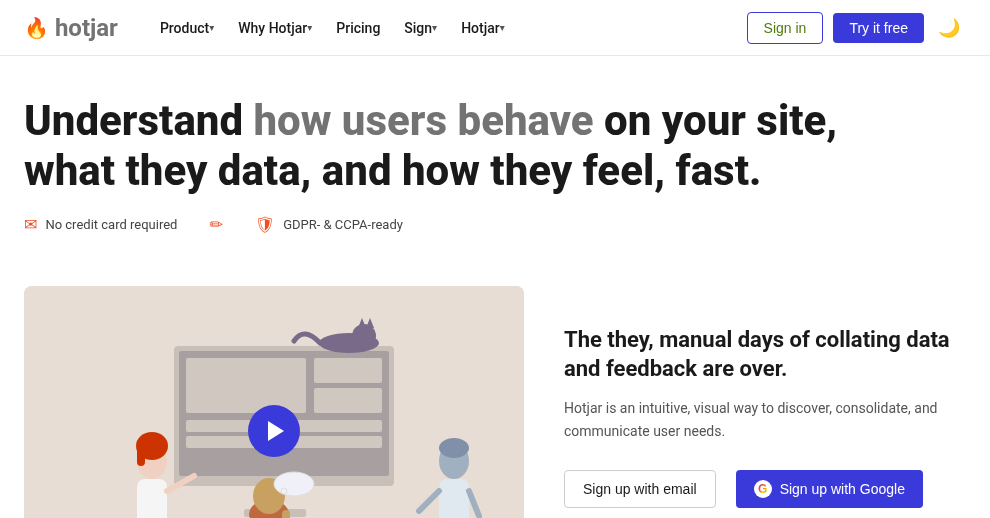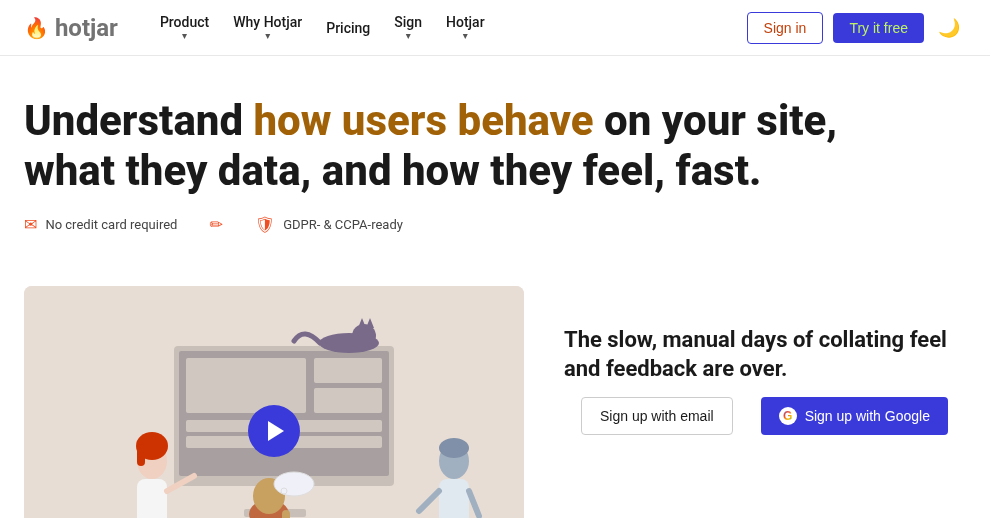--- a/index.html
+++ b/index.html
@@ -10,44 +10,44 @@
       display: flex; align-items: center; padding: 0 24px; height: 56px;
       border-bottom: 1px solid #e8e8e8; position: relative; z-index: 10;
     }
     .nav-logo { display: flex; align-items: center; gap: 6px; margin-right: 32px; text-decoration: none; }
     .logo-flame { color: #f04e23; font-size: 20px; }
     .logo-text { font-size: 24px; font-weight: 700; color: #737373; }
     .nav-links { display: flex; align-items: center; gap: 4px; flex: 1; }
     .nav-link {
       display: flex; align-items: center; padding: 6px 10px;
       font-size: 14px; font-weight: 500; color: #1a1a1a; cursor: pointer;
-      border-radius: 4px; text-decoration: none; white-space: nowrap; flex-direction: column;
+      border-radius: 4px; text-decoration: none; white-space: nowrap;
     }
     .nav-link .chevron { font-size: 10px; color: #555; }
     .nav-actions { display: flex; align-items: center; gap: 10px; }
     .btn-sign-in {
       padding: 7px 16px; border: 1px solid #3a3adb; border-radius: 4px;
-      background: #fff; color: #c2410c; font-size: 14px; font-weight: 500;
+      background: #fff; color: #4d7c0f; font-size: 14px; font-weight: 500;
       cursor: pointer;
     }
     .btn-try {
       padding: 7px 16px; border: none; border-radius: 4px;
-      background: #3a3adb; color: #bef264; font-size: 14px; font-weight: 500;
+      background: #3a3adb; color: #ffffff; font-size: 14px; font-weight: 500;
       cursor: pointer;
     }
     .dark-mode-toggle {
       width: 32px; height: 32px; border: none; background: none; cursor: pointer;
       display: flex; align-items: center; justify-content: center; font-size: 18px; color: #555;
       border-radius: 50%;
     }
 
     
     .hero { padding: 40px 24px 24px 24px; }
     .hero-title { font-size: 42px; font-weight: 800; line-height: 1.18; max-width: 820px; color: #1a1a1a; }
-    .hero-title .highlight { color: #a16207; }
+    .hero-title .highlight { color: #737373; }
     .hero-badges { display: flex; align-items: center; gap: 32px; margin-top: 20px; margin-bottom: 28px; }
     .badge { display: flex; align-items: center; gap: 8px; font-size: 13px; color: #444; }
     .badge-icon { color: #f04e23; font-size: 16px; }
 
     
     .main-content { display: flex; gap: 40px; padding: 0 24px 40px 24px; align-items: flex-start; }
 
     
     .video-container {
       width: 500px; min-width: 500px; height: 290px; border-radius: 8px;
@@ -60,21 +60,21 @@
     }
     .play-triangle { width: 0; height: 0; border-top: 10px solid transparent; border-bottom: 10px solid transparent; border-left: 16px solid #fff; margin-left: 3px; }
 
     
     .illustration { width: 100%; height: 100%; }
 
     
     .side-content { flex: 1; padding-top: 40px; }
     .side-title { font-size: 22px; font-weight: 700; line-height: 1.3; color: #1a1a1a; margin-bottom: 14px; }
     .side-desc { font-size: 14px; color: #555; line-height: 1.6; margin-bottom: 28px; }
-    .side-actions { display: flex; align-items: center; gap: 28px; flex-wrap: wrap; margin-left: 17px; }
+    .side-actions { display: flex; align-items: center; gap: 20px; flex-wrap: wrap; }
     .btn-email {
       padding: 10px 18px; border: 1px solid #ccc; border-radius: 4px;
       background: #fff; color: #1a1a1a; font-size: 14px; font-weight: 500; cursor: pointer;
     }
     .btn-google {
       padding: 10px 18px; border: none; border-radius: 4px;
       background: #3a3adb; color: #fff; font-size: 14px; font-weight: 500; cursor: pointer;
       display: flex; align-items: center; gap: 8px;
     }
     .google-icon {
@@ -209,21 +209,22 @@
       <ellipse cx="270" cy="198" rx="20" ry="12" fill="#f0f0f8" stroke="#ddd" stroke-width="1"></ellipse>
       <circle cx="260" cy="205" r="3" fill="#f0f0f8" stroke="#ddd" stroke-width="1"></circle>
     </svg>
     
     <div class="video-play-btn">
       <div class="play-triangle"></div>
     </div>
   </div>
 
   <div class="side-content">
-    <h2 class="side-title">The slow, manual days of collating feel and feedback are over.</h2>
+    <h2 class="side-title">The they, manual days of collating data and feedback are over.</h2>
+    <p class="side-desc">Hotjar is an intuitive, visual way to discover, consolidate, and communicate user needs.</p>
     <div class="side-actions">
       <button class="btn-email">Sign up with email</button>
       <button class="btn-google">
         <span class="google-icon">
           <span class="google-g">G</span>
         </span>
         <span>Sign up with Google</span>
       </button>
     </div>
   </div>

